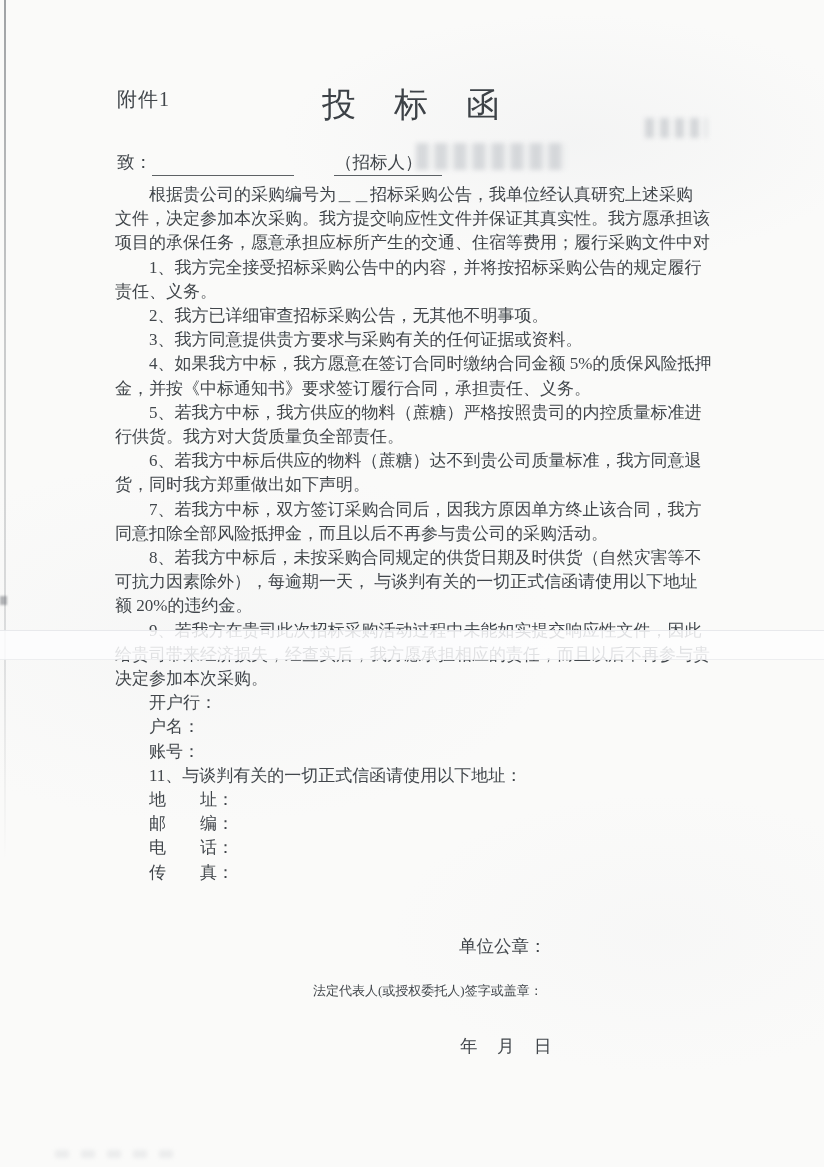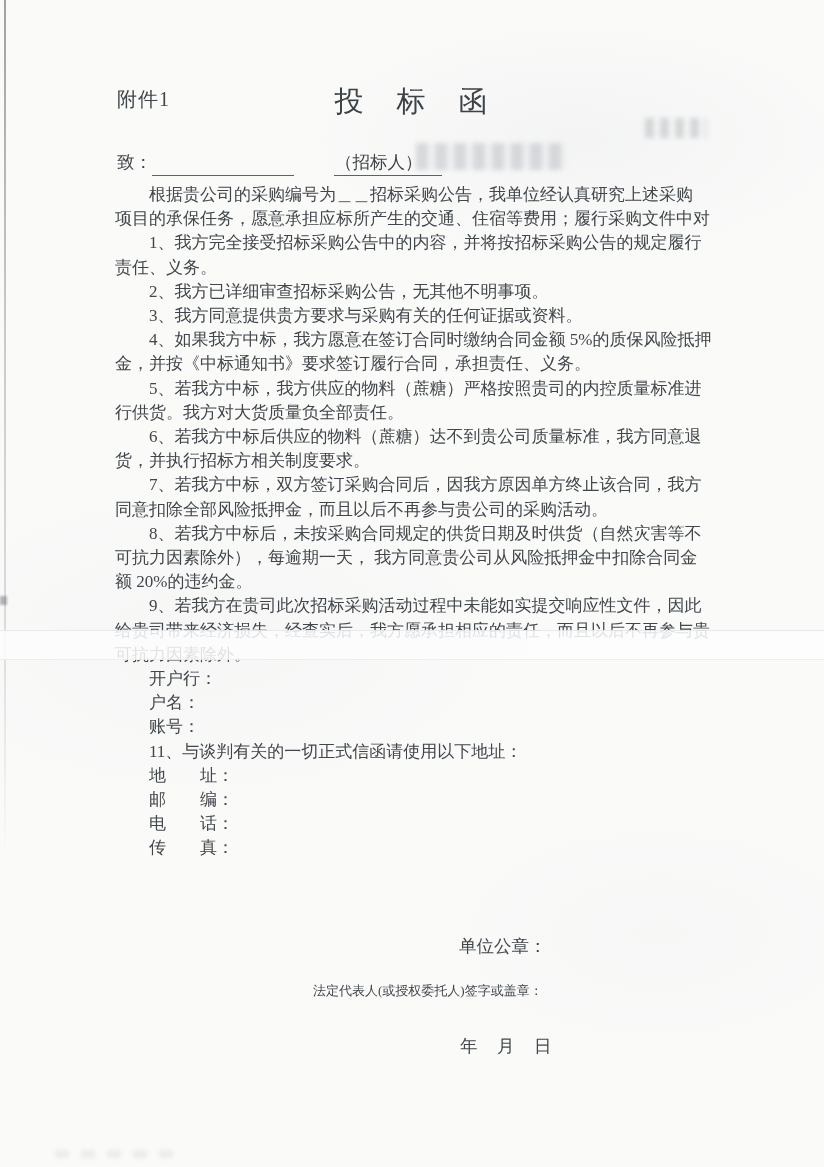--- a/index.html
+++ b/index.html
@@ -20,21 +20,21 @@
       radial-gradient(500px 260px at 25% 55%, rgba(228,230,232,.18), transparent 70%),
       radial-gradient(380px 200px at 80% 80%, rgba(230,231,233,.15), transparent 70%);
   }
   .attachment{
     position:absolute;left:117px;top:86px;
     font-size:20px;letter-spacing:1px;white-space:nowrap;
   }
   .title{
     position:absolute;left:0;top:82px;width:824px;
     text-align:center;
-    font-size:29px;letter-spacing:2px;white-space:nowrap;
+    font-size:34px;letter-spacing:2px;white-space:nowrap;
     color:#3d4247;
   }
   .salutation{
     position:absolute;left:117px;top:150px;
     font-size:17.5px;white-space:nowrap;
   }
   .salutation .blank{
     display:inline-block;width:142px;height:20px;
     border-bottom:1.4px solid rgba(65,70,75,.85);
     vertical-align:bottom;
@@ -107,39 +107,40 @@
   <div class="attachment">附件1</div>
 
   <div class="title">投　标　函</div>
 
   <div class="salutation">
     <span>致：</span><span class="blank"></span><span class="entity">（招标人）</span><span class="blank tail"></span>
   </div>
 
   <div class="body">
       <div class="line indent">根据贵公司的采购编号为＿＿招标采购公告，我单位经认真研究上述采购</div>
+      <div class="line">文件，决定参加本次采购。我方提交响应性文件并保证其真实性。我方愿承担该</div>
       <div class="line">项目的承保任务，愿意承担应标所产生的交通、住宿等费用；履行采购文件中对</div>
       <div class="line indent">1、我方完全接受招标采购公告中的内容，并将按招标采购公告的规定履行</div>
       <div class="line">责任、义务。</div>
       <div class="line indent">2、我方已详细审查招标采购公告，无其他不明事项。</div>
       <div class="line indent">3、我方同意提供贵方要求与采购有关的任何证据或资料。</div>
       <div class="line indent">4、如果我方中标，我方愿意在签订合同时缴纳合同金额 5%的质保风险抵押</div>
       <div class="line">金，并按《中标通知书》要求签订履行合同，承担责任、义务。</div>
       <div class="line indent">5、若我方中标，我方供应的物料（蔗糖）严格按照贵司的内控质量标准进</div>
       <div class="line">行供货。我方对大货质量负全部责任。</div>
       <div class="line indent">6、若我方中标后供应的物料（蔗糖）达不到贵公司质量标准，我方同意退</div>
-      <div class="line">货，并执行招标方相关制度要求。</div>
+      <div class="line">货，同时我方郑重做出如下声明。</div>
       <div class="line indent">7、若我方中标，双方签订采购合同后，因我方原因单方终止该合同，我方</div>
       <div class="line">同意扣除全部风险抵押金，而且以后不再参与贵公司的采购活动。</div>
       <div class="line indent">8、若我方中标后，未按采购合同规定的供货日期及时供货（自然灾害等不</div>
-      <div class="line">可抗力因素除外），每逾期一天， 我方同意贵公司从风险抵押金中扣除合同金</div>
+      <div class="line">可抗力因素除外），每逾期一天， 与谈判有关的一切正式信函请使用以下地址</div>
       <div class="line">额 20%的违约金。</div>
       <div class="line indent">9、若我方在贵司此次招标采购活动过程中未能如实提交响应性文件，因此</div>
       <div class="line">给贵司带来经济损失，经查实后，我方愿承担相应的责任，而且以后不再参与贵</div>
-      <div class="line">可抗力因素除外。</div>
+      <div class="line">决定参加本次采购。</div>
       <div class="line indent">开户行：</div>
       <div class="line indent">户名：</div>
       <div class="line indent">账号：</div>
       <div class="line indent">11、与谈判有关的一切正式信函请使用以下地址：</div>
       <div class="line indent">地　　址：</div>
       <div class="line indent">邮　　编：</div>
       <div class="line indent">电　　话：</div>
       <div class="line indent">传　　真：</div>
     </div>
 

